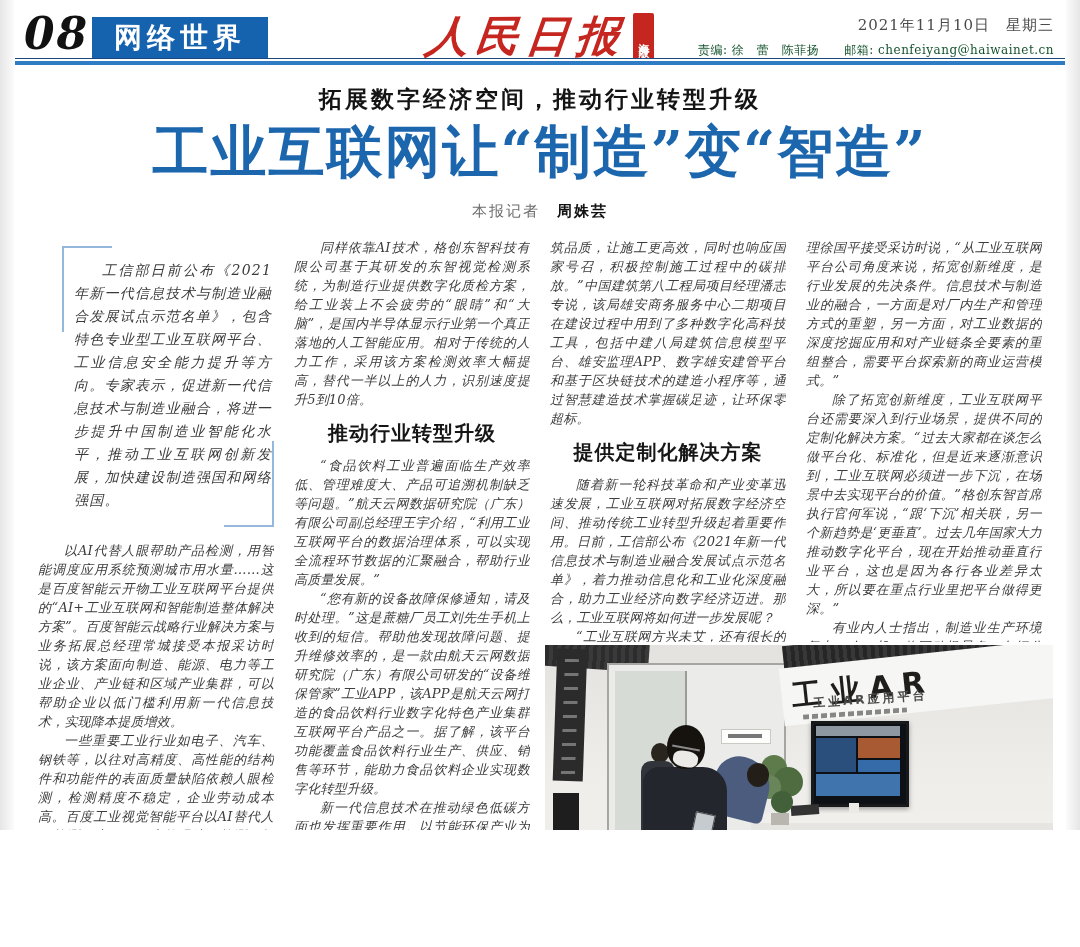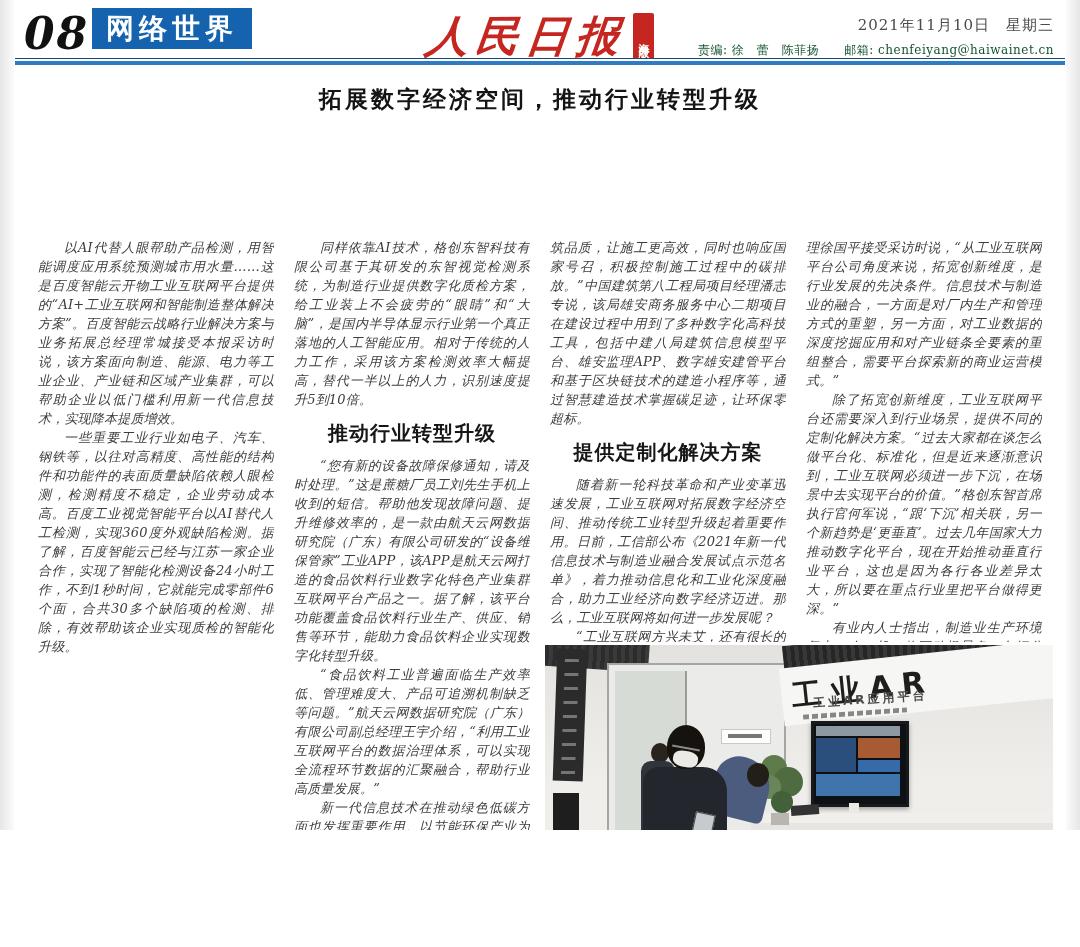--- a/index.html
+++ b/index.html
@@ -5,21 +5,21 @@
   html,body{margin:0;padding:0;background:#ffffff;}
   .page{position:relative;width:1080px;height:830px;background:#ffffff;overflow:hidden;
         font-family:"DejaVu Serif","Liberation Serif",serif;}
   .edge{position:absolute;top:0;bottom:0;width:14px;z-index:9;}
   .edge.left{left:0;background:linear-gradient(to right,#e6e6e6,#fbfbfb);}
   .edge.right{right:0;background:linear-gradient(to left,#e6e6e6,#fbfbfb);}
 
   
   .pageno{position:absolute;left:24px;top:8px;font-size:44px;font-weight:800;font-style:italic;
           color:#111;letter-spacing:2px;}
-  .section-box{position:absolute;left:92px;top:8px;height:41px;padding:0 14px;background:#1563ae;
+  .section-box{position:absolute;left:92px;top:17px;height:41px;padding:0 22px;background:#1563ae;
           color:#fff;font-family:"DejaVu Sans","Liberation Sans",sans-serif;font-weight:800;
           font-size:28px;line-height:41px;letter-spacing:5px;}
   .masthead{position:absolute;left:50%;top:8px;transform:translateX(-50%);display:flex;
           align-items:center;gap:7px;}
   .masthead-script{color:#c5261f;font-size:43px;font-weight:900;font-style:italic;
           letter-spacing:7px;transform:skewX(-6deg);}
   .edition-badge{display:inline-block;background:#c5261f;color:#fff;width:21px;height:49px;
           writing-mode:vertical-rl;text-orientation:upright;font-size:11px;font-weight:700;
           text-align:center;line-height:21px;letter-spacing:2px;border-radius:2px;
           font-family:"DejaVu Sans","Liberation Sans",sans-serif;}
@@ -129,31 +129,37 @@
     <span class="masthead-script">人民日报</span>
     <span class="edition-badge">海外版</span>
   </div>
   <div class="header-right">
     <div class="date">2021年11月10日　星期三</div>
     <div class="editors">责编: 徐　蕾　陈菲扬　　邮箱: chenfeiyang@haiwainet.cn</div>
   </div>
   <div class="rule"></div>
 
   <div class="kicker">拓展数字经济空间，推动行业转型升级</div>
+  <h1 class="title">工业互联网让“制造”变“智造”</h1>
+  <div class="byline">
+    <span class="byline-label">本报记者</span>
+    <span class="byline-name">周姝芸</span>
+  </div>
 
   <div class="columns">
       <div class="col">
+        <p class="lede">工信部日前公布《2021年新一代信息技术与制造业融合发展试点示范名单》，包含特色专业型工业互联网平台、工业信息安全能力提升等方向。专家表示，促进新一代信息技术与制造业融合，将进一步提升中国制造业智能化水平，推动工业互联网创新发展，加快建设制造强国和网络强国。</p>
         <p class="para">以AI代替人眼帮助产品检测，用智能调度应用系统预测城市用水量……这是百度智能云开物工业互联网平台提供的“AI+工业互联网和智能制造整体解决方案”。百度智能云战略行业解决方案与业务拓展总经理常城接受本报采访时说，该方案面向制造、能源、电力等工业企业、产业链和区域产业集群，可以帮助企业以低门槛利用新一代信息技术，实现降本提质增效。</p>
         <p class="para">一些重要工业行业如电子、汽车、钢铁等，以往对高精度、高性能的结构件和功能件的表面质量缺陷依赖人眼检测，检测精度不稳定，企业劳动成本高。百度工业视觉智能平台以AI替代人工检测，实现360度外观缺陷检测。据了解，百度智能云已经与江苏一家企业合作，实现了智能化检测设备24小时工作，不到1秒时间，它就能完成零部件6个面，合共30多个缺陷项的检测、排除，有效帮助该企业实现质检的智能化升级。</p>
       </div>
       <div class="col">
         <p class="para">同样依靠AI技术，格创东智科技有限公司基于其研发的东智视觉检测系统，为制造行业提供数字化质检方案，给工业装上不会疲劳的“眼睛”和“大脑”，是国内半导体显示行业第一个真正落地的人工智能应用。相对于传统的人力工作，采用该方案检测效率大幅提高，替代一半以上的人力，识别速度提升5到10倍。</p>
         <h3 class="subhead">推动行业转型升级</h3>
+        <p class="para">“食品饮料工业普遍面临生产效率低、管理难度大、产品可追溯机制缺乏等问题。”航天云网数据研究院（广东）有限公司副总经理王宇介绍，“利用工业互联网平台的数据治理体系，可以实现全流程环节数据的汇聚融合，帮助行业高质量发展。”</p>
         <p class="para">“您有新的设备故障保修通知，请及时处理。”这是蔗糖厂员工刘先生手机上收到的短信。帮助他发现故障问题、提升维修效率的，是一款由航天云网数据研究院（广东）有限公司研发的“设备维保管家”工业APP，该APP是航天云网打造的食品饮料行业数字化特色产业集群互联网平台产品之一。据了解，该平台功能覆盖食品饮料行业生产、供应、销售等环节，能助力食品饮料企业实现数字化转型升级。</p>
-        <p class="para">“食品饮料工业普遍面临生产效率低、管理难度大、产品可追溯机制缺乏等问题。”航天云网数据研究院（广东）有限公司副总经理王宇介绍，“利用工业互联网平台的数据治理体系，可以实现全流程环节数据的汇聚融合，帮助行业高质量发展。”</p>
         <p class="para">新一代信息技术在推动绿色低碳方面也发挥重要作用。以节能环保产业为例，海澜智云工业互联网平台以节能减排为核心，为企业提供综合能源管理、智慧系统节能、安全环保监管、数字化智慧工厂搭建等一站式解决方案。例如，该工业互联网平台提供的“中小企业智慧能源管理解决方案”，可以对企业碳排放、环保、安全等数据进行实时监测预警，提升企业用能效率，带动节能环保行业的快速转型升级。</p>
       </div>
       <div class="col">
         <p class="para_cont">筑品质，让施工更高效，同时也响应国家号召，积极控制施工过程中的碳排放。”中国建筑第八工程局项目经理潘志专说，该局雄安商务服务中心二期项目在建设过程中用到了多种数字化高科技工具，包括中建八局建筑信息模型平台、雄安监理APP、数字雄安建管平台和基于区块链技术的建造小程序等，通过智慧建造技术掌握碳足迹，让环保零超标。</p>
         <h3 class="subhead">提供定制化解决方案</h3>
         <p class="para">随着新一轮科技革命和产业变革迅速发展，工业互联网对拓展数字经济空间、推动传统工业转型升级起着重要作用。日前，工信部公布《2021年新一代信息技术与制造业融合发展试点示范名单》，着力推动信息化和工业化深度融合，助力工业经济向数字经济迈进。那么，工业互联网将如何进一步发展呢？</p>
         <p class="para">“工业互联网方兴未艾，还有很长的路要走，这需要相关参与主体做好战略预判与准备。”海澜智云科技有限公司总经</p>
       </div>
       <div class="col">
         <p class="para_cont">理徐国平接受采访时说，“从工业互联网平台公司角度来说，拓宽创新维度，是行业发展的先决条件。信息技术与制造业的融合，一方面是对厂内生产和管理方式的重塑，另一方面，对工业数据的深度挖掘应用和对产业链条全要素的重组整合，需要平台探索新的商业运营模式。”</p>

